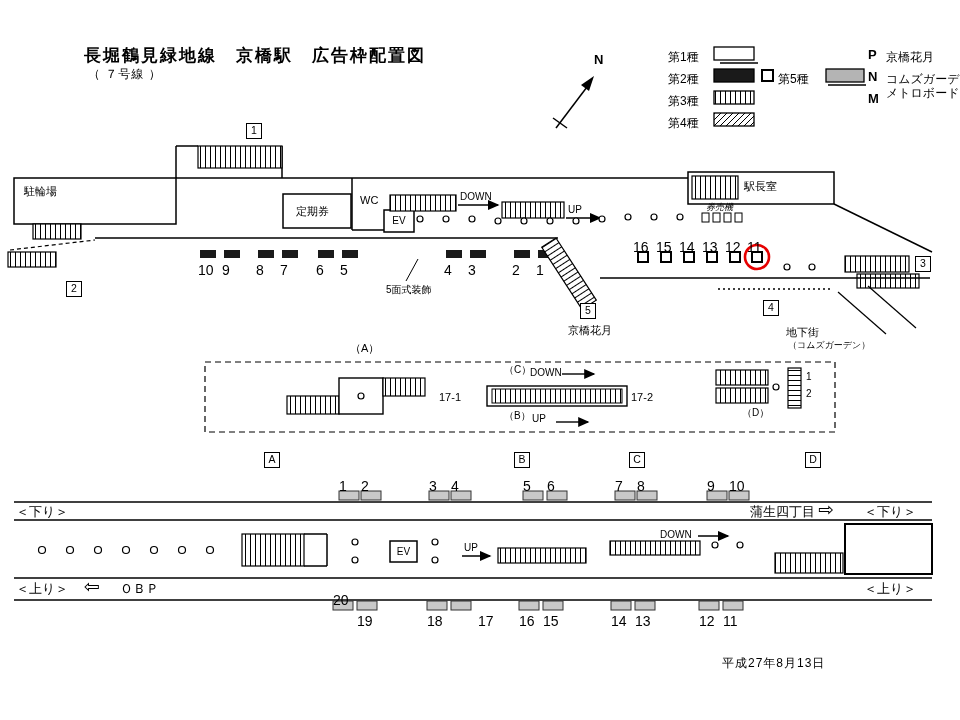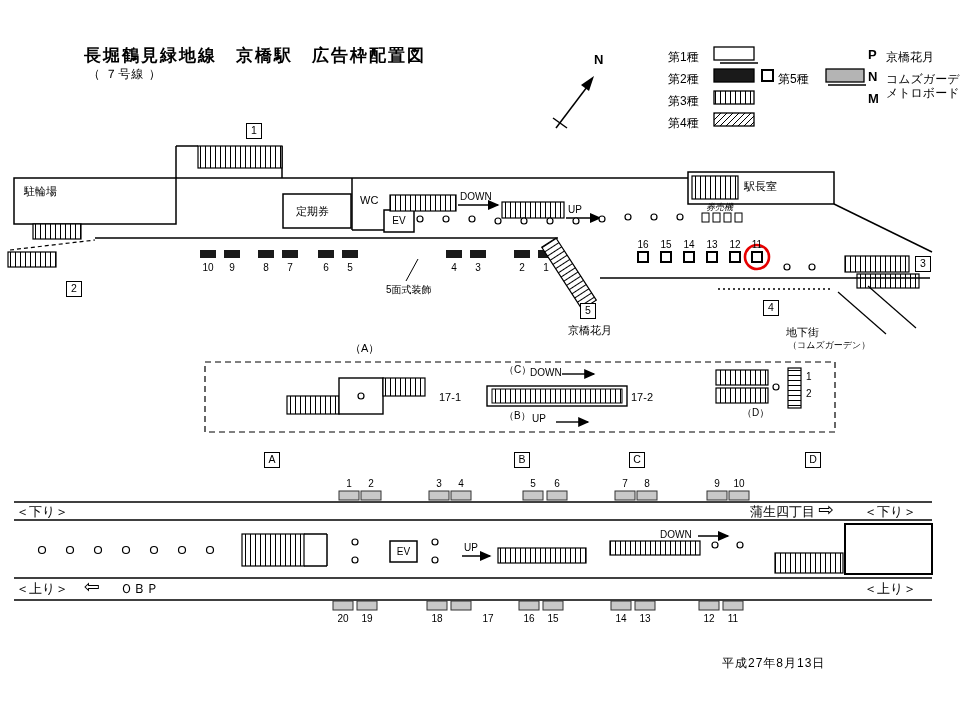--- a/index.html
+++ b/index.html
@@ -12,21 +12,21 @@
   .t-sub{font-size:12px;letter-spacing:1px}
   .t-leg{font-size:12px}
   .t-key{font-size:13px;font-weight:bold}
   .t-lbl{font-size:11px}
   .t-dir{font-size:13px}
   .t-sm{font-size:10px}
   .t-xs{font-size:9px}
   .t-arrow{font-size:19px;line-height:1}
   .italic{font-style:italic}
   .ctr{text-align:center}
-  .num{position:absolute;width:20px;text-align:center;font-size:10px}
+  .num{position:absolute;width:20px;font-size:14px}
   .sqbox{position:absolute;width:16px;height:16px;border:1.6px solid #000;background:#fff;
          font-size:10.5px;line-height:13px;text-align:center}
 </style>
 </head>
 <body>
 
 <div class="canvas">
 
   <svg class="map" width="960" height="720" viewBox="0 0 960 720">
     <defs>
@@ -328,21 +328,21 @@
   <div class="abs t-arrow" style="left:818px;top:500px">⇨</div>
   <div class="abs t-dir" style="left:864px;top:503px">＜下り＞</div>
   <div class="abs t-sm ctr" style="left:390px;top:546px;width:27px">EV</div>
   <div class="abs t-sm" style="left:464px;top:542px">UP</div>
   <div class="abs t-sm" style="left:660px;top:529px">DOWN</div>
   <div class="abs t-dir" style="left:16px;top:580px">＜上り＞</div>
   <div class="abs t-arrow" style="left:84px;top:577px">⇦</div>
   <div class="abs t-dir" style="left:120px;top:580px">ＯＢＰ</div>
   <div class="abs t-dir" style="left:864px;top:580px">＜上り＞</div>
 
-  <div class="num" style="left:333px;top:613px">20</div>
+  <div class="num" style="left:333px;top:592px">20</div>
   <div class="num" style="left:357px;top:613px">19</div>
   <div class="num" style="left:427px;top:613px">18</div>
   <div class="num" style="left:478px;top:613px">17</div>
   <div class="num" style="left:519px;top:613px">16</div>
   <div class="num" style="left:543px;top:613px">15</div>
   <div class="num" style="left:611px;top:613px">14</div>
   <div class="num" style="left:635px;top:613px">13</div>
   <div class="num" style="left:699px;top:613px">12</div>
   <div class="num" style="left:723px;top:613px">11</div>
 

